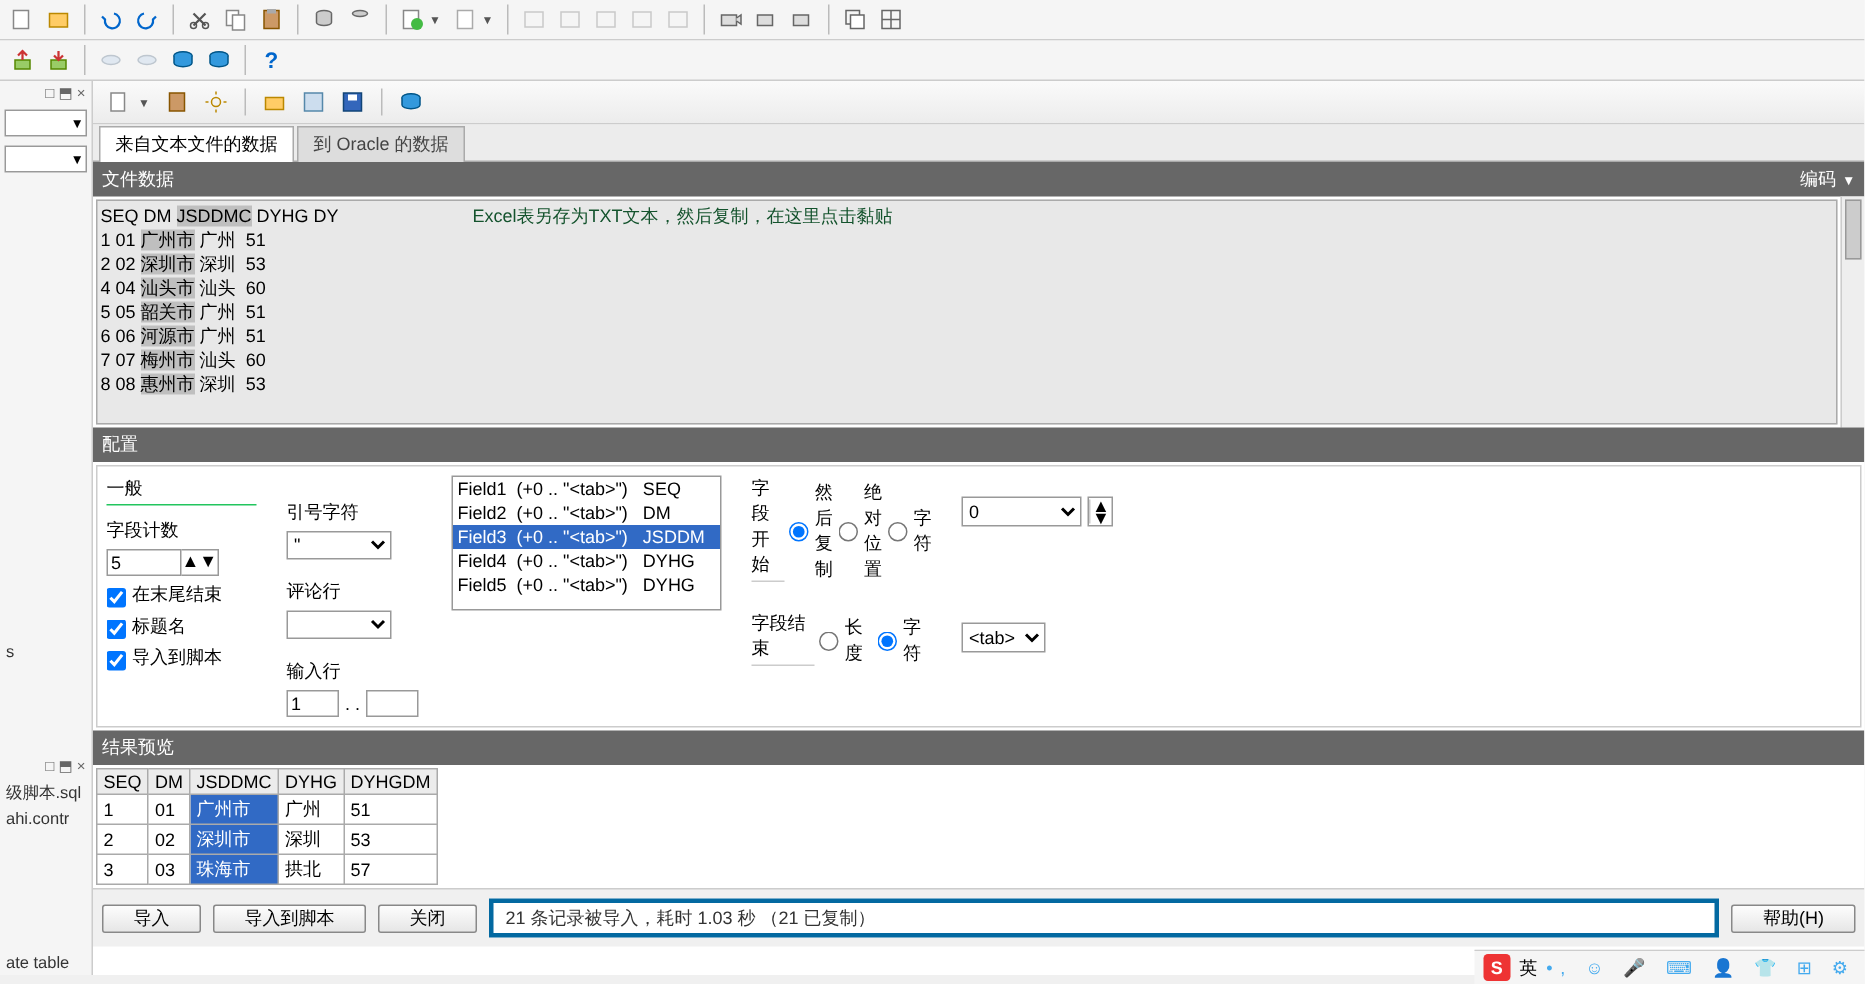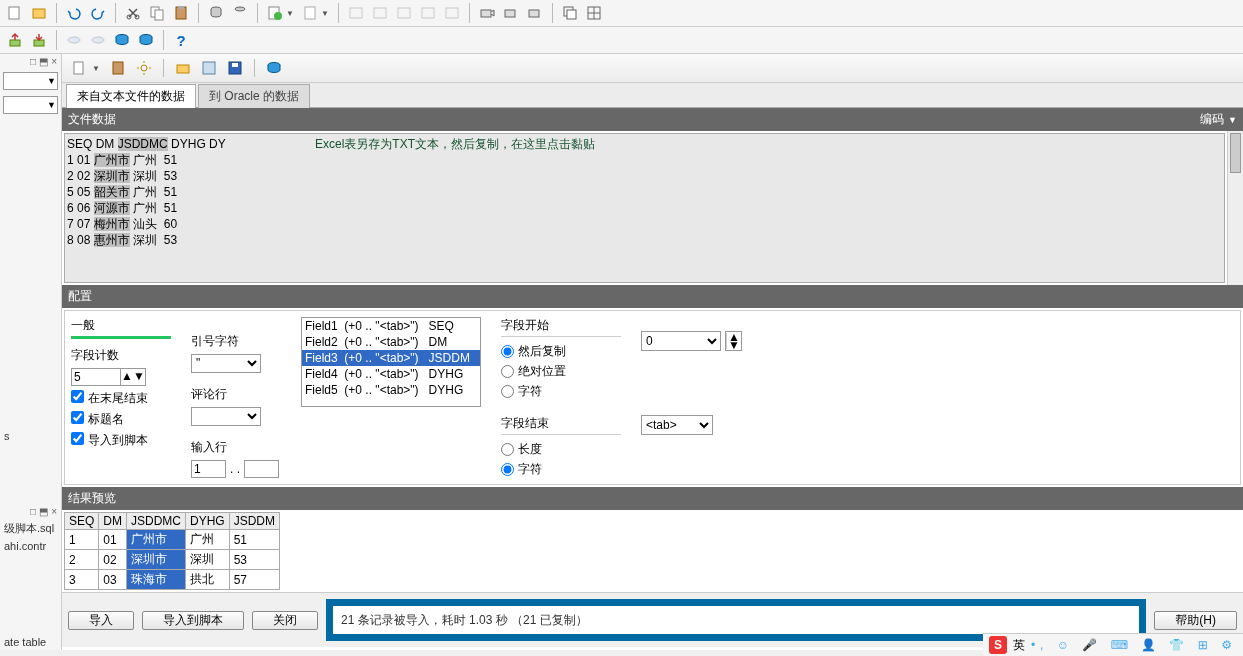--- a/index.html
+++ b/index.html
@@ -21,40 +21,40 @@
 .tab{padding:3px 10px;border:1px solid #aaa;border-bottom:none;background:#fff;margin-right:2px;font-size:12px;cursor:pointer;position:relative;top:1px}
 .tab.inactive{background:#ddd;color:#444}
 .section-hdr{background:#676767;color:#fff;padding:3px 6px;font-size:12px;display:flex;justify-content:space-between;align-items:flex-end}
 .section-hdr .enc{display:flex;align-items:center;gap:4px}
 .file-data{background:#e8e8e8;border:1px solid #aaa;margin:2px;height:150px;overflow:auto;font-family:Consolas,monospace;font-size:12px;padding:2px;line-height:16px;position:relative}
 .file-data .hint{color:#14532d;position:absolute;left:250px;top:2px}
 .file-data .row span{white-space:pre}
 .file-data .hlcol{background:#bfbfbf}
 .config-area{background:#fff;margin:2px;border:1px solid #ccc;padding:6px;display:flex;gap:20px;flex-wrap:nowrap;height:175px}
 .cfg-col{display:flex;flex-direction:column;gap:4px}
-.cfg-col .hdr{font-size:12px;border-bottom:3px solid #22c55e;margin-bottom:4px;padding-bottom:2px}
-label.chk{display:flex;align-items:flex-start;gap:4px;font-size:12px}
+.cfg-col .hdr{font-size:12px;border-bottom:1px solid #22c55e;margin-bottom:4px;padding-bottom:2px}
+label.chk{display:flex;align-items:flex-end;gap:4px;font-size:12px}
 input[type=text].small{width:50px;height:18px;border:1px solid #999;padding:0 2px;font-size:12px}
 select.small{height:20px;border:1px solid #999;font-size:12px;width:70px;background:#fff}
 .field-list{border:1px solid #999;background:#fff;width:180px;height:90px;font-family:Consolas,monospace;font-size:11px;overflow:hidden}
 .field-list .fr{padding:1px 3px;white-space:pre}
 .field-list .fr.sel{background:#316ac5;color:#fff}
-.fs-group{display:flex;flex-direction:column;gap:3px}
+.fs-group{display:flex;gap:3px}
 .fs-group .hdr{font-size:12px;border-bottom:1px solid #ccc;margin-bottom:3px;padding-bottom:2px}
 .radio-row{display:flex;align-items:center;gap:4px}
 .spin-wrap{display:flex;align-items:center;border:1px solid #999;height:20px;background:#fff}
 .spin-wrap .arrows{display:flex;flex-direction:column;font-size:7px;line-height:8px;cursor:pointer;padding:0 1px;border-left:1px solid #ccc}
 .preview{margin:2px}
 .preview table{border-collapse:collapse;background:#fff;font-family:Consolas,monospace;font-size:12px}
 .preview th,.preview td{border:1px solid #aaa;padding:1px 4px;text-align:left}
 .preview th{background:#ececec;font-weight:normal}
 .preview td.hl{background:#316ac5;color:#fff}
 .bottom-bar{background:#f0f0f0;border-top:1px solid #ccc;padding:6px;display:flex;align-items:center;gap:8px}
 .btn{border:1px solid #888;background:linear-gradient(#fdfdfd,#e6e6e6);padding:0 20px;cursor:pointer;border-radius:2px;font-size:12px}
-.status-box{flex:1;border:7px solid #0369a1;background:#fff;padding:4px 8px;font-size:12px;color:#333;height:42px;display:flex;align-items:center}
+.status-box{flex:1;border:3px solid #0369a1;background:#fff;padding:4px 8px;font-size:12px;color:#333;height:26px;display:flex;align-items:center}
 .taskbar{position:fixed;bottom:0;right:0;background:#f5f5f5;border-top:1px solid #ccc;padding:2px 6px;display:flex;align-items:center;gap:6px;font-size:12px}
 .taskbar .ico{width:18px;height:18px;display:flex;align-items:center;justify-content:center}
 .red-pointer{position:absolute;left:118px;top:91px;color:red;font-size:14px;transform:rotate(30deg)}
 .scrollbar-fake{width:16px;background:#eee;border-left:1px solid #ccc}
 </style>
 </head>
 <body>
 
 <div class="toolbar">
   <div class="tb-btn">
@@ -304,20 +304,21 @@
         </span>
     </div>
 
     <div style="display:flex">
     <div class="file-data" style="flex:1">
       <div class="hint">Excel表另存为TXT文本，然后复制，在这里点击黏贴</div>
       <div class="row"><span>SEQ</span><span> </span><span>DM</span><span> </span><span class="hlcol">JSDDMC</span><span> </span><span>DYHG</span><span> </span><span>DY</span></div>
       <div id="file-rows">
             <div class="row"><span>1</span><span> </span><span>01</span><span> </span><span class="hlcol">广州市</span><span> </span><span>广州</span><span>  </span><span>51</span></div>
             <div class="row"><span>2</span><span> </span><span>02</span><span> </span><span class="hlcol">深圳市</span><span> </span><span>深圳</span><span>  </span><span>53</span></div>
+            <div class="row"><span>4</span><span> </span><span>04</span><span> </span><span class="hlcol">汕头市</span><span> </span><span>汕头</span><span>  </span><span>60</span></div>
             <div class="row"><span>5</span><span> </span><span>05</span><span> </span><span class="hlcol">韶关市</span><span> </span><span>广州</span><span>  </span><span>51</span></div>
             <div class="row"><span>6</span><span> </span><span>06</span><span> </span><span class="hlcol">河源市</span><span> </span><span>广州</span><span>  </span><span>51</span></div>
             <div class="row"><span>7</span><span> </span><span>07</span><span> </span><span class="hlcol">梅州市</span><span> </span><span>汕头</span><span>  </span><span>60</span></div>
             <div class="row"><span>8</span><span> </span><span>08</span><span> </span><span class="hlcol">惠州市</span><span> </span><span>深圳</span><span>  </span><span>53</span></div>
           </div>
     </div>
     <div class="scrollbar-fake">
           <div style="margin:2px;background:#ccc;height:40px;border:1px solid #999"></div>
         </div>
     </div>
@@ -402,36 +403,36 @@
         <div style="display:flex;gap:4px">
           <select class="small" style="width:80px"><option>0</option></select>
           <div class="spin-wrap">
               <div class="arrows">
                 <span>▲</span>
                 <span>▼</span>
               </div>
             </div>
         </div>
         <div style="height:40px"></div>
-        <select class="small" style="width:72px"><option>&lt;tab&gt;</option></select>
+        <select class="small" style="width:56px"><option>&lt;tab&gt;</option></select>
       </div>
     </div>
 
     <div class="section-hdr">
         <span>结果预览</span>
       </div>
     <div class="preview">
       <table id="preview-table">
           <tbody>
             <tr>
               <th>SEQ</th>
               <th>DM</th>
               <th>JSDDMC</th>
               <th>DYHG</th>
-              <th>JSDDM</th>
+              <th>DYHGDM</th>
             </tr>
             <tr>
               <td>1</td>
               <td>01</td>
               <td class="hl">广州市</td>
               <td>广州</td>
               <td>51</td>
             </tr>
             <tr>
               <td>2</td>

